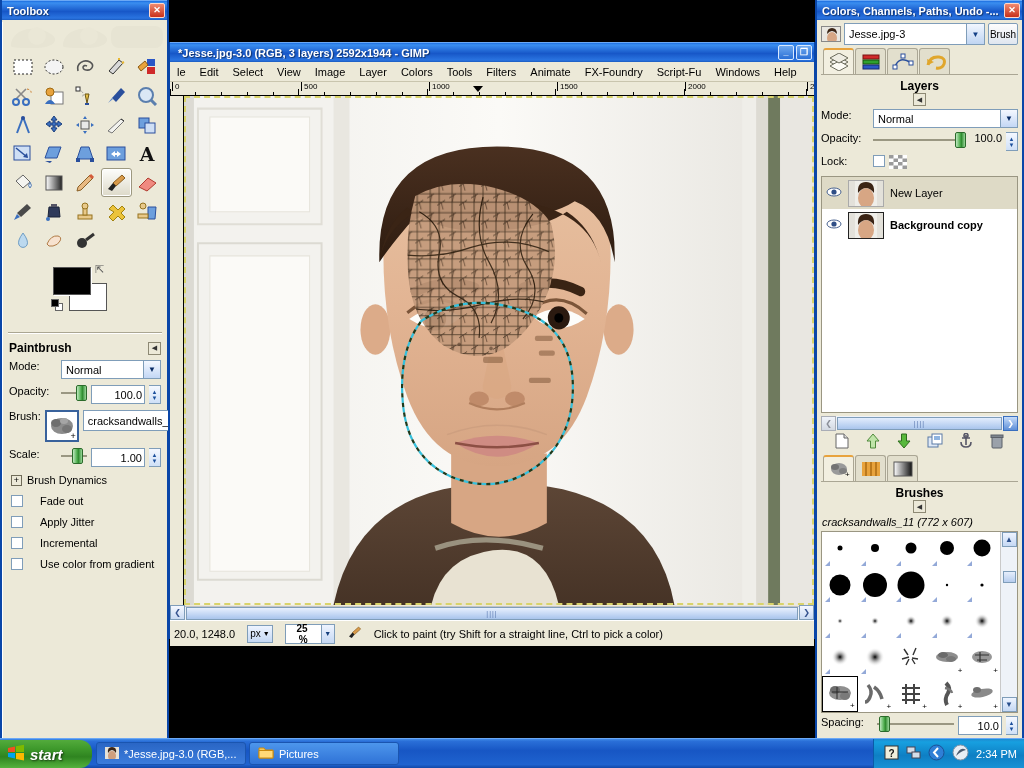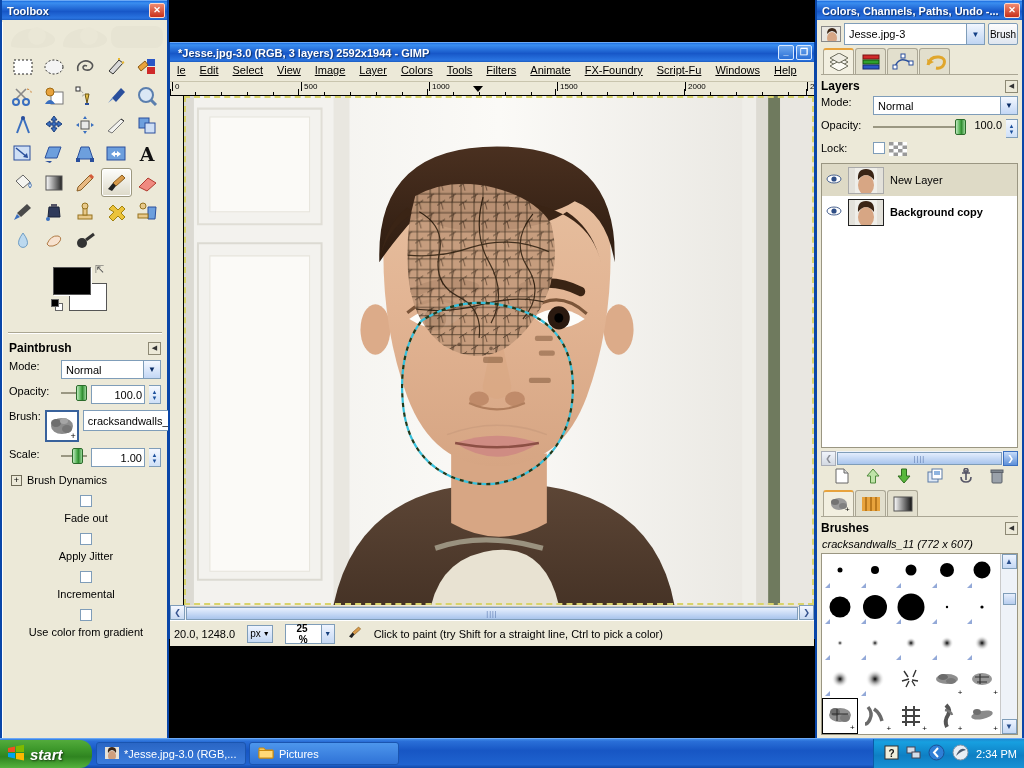--- a/index.html
+++ b/index.html
@@ -80,31 +80,31 @@
      background:linear-gradient(to bottom,#f4f8ff,#cfe0f7);display:flex;flex-direction:column;
      align-items:center;justify-content:center;color:#1b4f9c;font-size:6px;line-height:6px;}
   .brushprev{ width:36px;height:32px;border:2px solid #39629c;background:#fff;
      display:flex;align-items:center;justify-content:center;position:relative;}
   .brushprev .plus{position:absolute;right:1px;bottom:0;font-size:9px;color:#000;line-height:8px;}
   .brushname{ flex:1; height:21px;border:1px solid #7f9db9;background:#fff;
      display:flex;align-items:center;padding-left:4px;font-size:11px;}
   .expander{ display:flex;align-items:center;gap:5px;margin:7px 0 9px 2px;}
   .plusbox{width:11px;height:11px;border:1px solid #6f6b58;background:#ece9d8;
      font-size:9px;line-height:9px;text-align:center;color:#000;}
-  .chk{ display:flex;align-items:center;gap:5px;margin:0 0 9px 2px;flex-direction:column;}
+  .chk{ display:flex;align-items:center;gap:17px;margin:0 0 9px 2px;}
   .chkbox{width:12px;height:12px;border:1px solid #7f9db9;background:#fff;}
 
   
   #imgwin{
     position:absolute; left:168px; top:42px; width:648px; height:597px;
     background:#ece9d8; border:2px solid #0a46a8; border-top:none;
   }
   #imgwin .xp-titlebar{ padding-left:8px; }
-  .menubar{ height:20px; background:#ece9d8; display:flex; 
-            font-size:11px; padding-left:0px; border-bottom:1px solid #c9c5ae;text-decoration:underline;}
+  .menubar{ height:20px; background:#ece9d8; display:flex; align-items:center;
+            font-size:11px; padding-left:0px; border-bottom:1px solid #c9c5ae;}
   .menubar span{ padding:2px 7px; white-space:nowrap;}
   .canvas-area{ position:relative; width:100%; height:calc(100% - 20px - 20px - 20px - 26px); }
   .ruler-h{ height:14px; background:#ece9d8; border-bottom:1px solid #000; position:relative;
             overflow:hidden; font-size:8px;}
   .ruler-h .lb{ position:absolute; top:0px; font-size:8px; color:#000;
                 border-left:1px solid #000; padding-left:2px; line-height:9px;}
   .ruler-v{ width:14px; background:#ece9d8; border-right:1px solid #000; }
   .canvas-outer{ position:relative; background:#ece9d8; overflow:hidden; }
 
   .photo{ position:absolute; left:0; top:0; width:100%; height:100%; }
@@ -144,21 +144,21 @@
   .imgsel .fieldbox .ar{ margin-left:auto;width:18px;height:20px;
      background:linear-gradient(to bottom,#f2f7ff,#c0d5f2); border-left:1px solid #7f9db9;
      display:flex;align-items:center;justify-content:center;color:#123f85;font-size:8px;}
   .autobtn{ width:30px;height:22px;border:1px solid #7f9db9;border-radius:2px;
      background:linear-gradient(to bottom,#fdfdfd,#dfe6ef); font-size:10px;
      display:flex;align-items:center;justify-content:center;}
   .dtabs{ display:flex; gap:1px; border-bottom:1px solid #aaa694; padding-left:2px;}
   .dtab{ width:31px;height:26px; display:flex;align-items:center;justify-content:center;
      background:#e2dfcd; border:1px solid #aaa694; border-bottom:none; border-radius:3px 3px 0 0;}
   .dtab.active{ background:#f2efe0; border-top:2px solid #e8a33d; }
-  .panelhead{ display:flex;align-items:center;justify-content:space-between; margin:4px 0 3px 0;}
+  .panelhead{ display:flex;align-items:center;justify-content:space-between; margin:4px 0 3px 0;flex-direction:column;}
   .panelhead b{ font-size:12px;}
   .layerlist{ flex:1; background:#fff; border:1px solid #9a9682; min-height:0; overflow:hidden;}
   .layerrow{ display:flex; align-items:center; height:32px; padding:0 4px; gap:6px;}
   .layerrow.sel{ background:#dedac6; }
   .eye{ width:16px; text-align:center; }
   .lthumb{ width:36px;height:27px; border:1px solid #222; overflow:hidden; background:#fff;}
   .layerrow.sel .lthumb{ border:1px solid #aaa; }
   .lname{ font-size:11px; font-weight:bold; white-space:nowrap; overflow:hidden;}
   .layerrow.sel .lname{ font-weight:normal; }
   .dockscroll{ height:16px; display:flex; align-items:center; margin-top:2px;}
@@ -1116,20 +1116,32 @@
             </svg>
           </div>
       </div>
       <div class="vsb">
         <div class="a">▲</div>
         <div class="th"></div>
         <div class="a" style="margin-top:auto">▼</div>
       </div>
     </div>
 
+    <div class="row" style="margin:3px 0 0 0">
+      <div class="lbl" style="width:52px">Spacing:</div>
+      <div class="slider">
+        <div class="track"></div>
+          <div class="knob" style="left:2px"></div>
+      </div>
+      <div class="spin" style="width:44px">10.0</div>
+      <div class="spinarrows">
+          <span>▲</span>
+          <span>▼</span>
+        </div>
+    </div>
   </div>
 </div>
 
 <div id="taskbar">
   <div id="startbtn">
     <span>
       <svg width="18" height="18" viewBox="0 0 18 18">
         <path d="M1 4 L8 2.5 V8 H1z" fill="#f25022"></path>
         <path d="M9 2.3 L17 0.8 V8 H9z" fill="#7fba00"></path>
         <path d="M1 9 H8 V14.5 L1 13z" fill="#00a4ef"></path>

